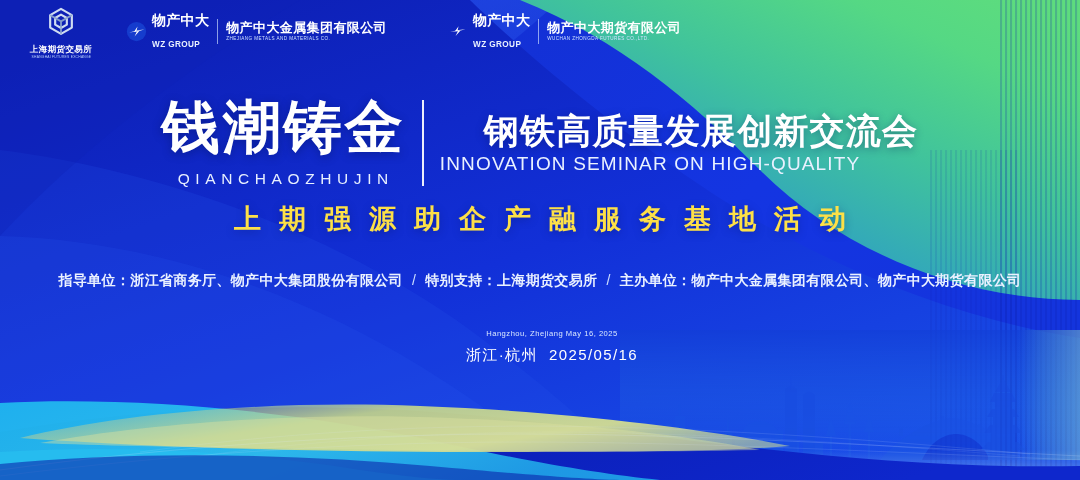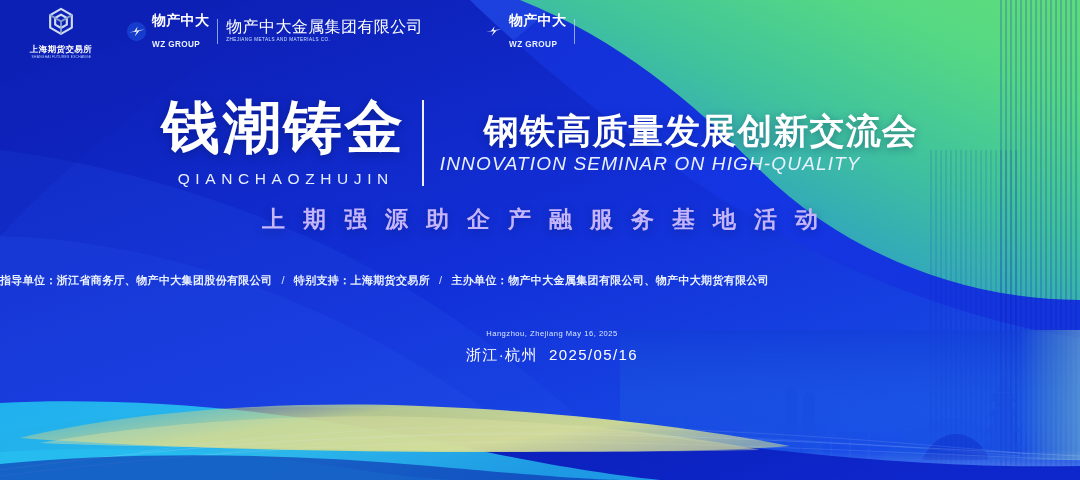--- a/index.html
+++ b/index.html
@@ -31,21 +31,21 @@
 
   .wz{display:flex;align-items:center;height:30px;}
   .wz.first{margin-left:22px;}
   .wz.second{margin-left:60px;}
   .wz-bolt{width:21px;height:21px;margin-right:5px;flex:0 0 auto;}
   .wz-names{display:flex;flex-direction:column;justify-content:center;line-height:1;}
   .wz-cn{font-size:14px;font-weight:700;color:#fff;letter-spacing:.3px;white-space:nowrap;}
   .wz-en{font-size:8.2px;font-weight:700;color:#eaf2ff;letter-spacing:.4px;margin-top:14px;white-space:nowrap;}
   .wz-rule{width:1px;height:25px;background:rgba(210,228,255,.65);margin:0 8px;}
   .wz-full{display:flex;flex-direction:column;justify-content:center;line-height:1;}
-  .wz-full-cn{font-size:16px;font-weight:400;color:#fff;letter-spacing:.4px;white-space:nowrap;}
+  .wz-full-cn{font-size:13px;font-weight:700;color:#fff;letter-spacing:.4px;white-space:nowrap;}
   .wz-full-en{font-size:4.6px;color:#cfe0ff;letter-spacing:.45px;margin-top:3px;white-space:nowrap;}
 
   
   .title-wrap{
     position:absolute;left:0;top:96px;width:1080px;z-index:40;
     display:flex;flex-direction:column;align-items:center;
   }
   .title-row{display:flex;align-items:center;justify-content:center;}
   .brand{display:flex;flex-direction:column;align-items:center;padding-right:16px;}
   .brand-cn{
@@ -59,32 +59,32 @@
   }
   .vrule{width:2px;align-self:stretch;background:#ffffff;opacity:.92;margin:4px 0 2px 0;}
   .sub{display:flex;flex-direction:column;padding-left:16px;}
   .sub-cn{
     font-size:35px;line-height:42px;font-weight:700;color:#fff;letter-spacing:1.2px;
     white-space:nowrap;text-shadow:0 2px 8px rgba(0,20,90,.4);margin-left:44px;
   }
   .sub-en1,.sub-en2{
     font-size:19px;line-height:23px;color:#e9f1ff;letter-spacing:1.15px;white-space:nowrap;
   }
-  .sub-en1{font-style:italic;}
+  .sub-en1{}
 
   .slogan{
-    margin-top:16px;font-size:23px;line-height:30px;font-weight:700;color:#c4b5fd;
+    margin-top:16px;font-size:27px;line-height:30px;font-weight:700;color:#fde047;
     letter-spacing:18px;padding-left:18px;white-space:nowrap;
     text-shadow:0 2px 8px rgba(0,20,90,.35);
   }
 
   
   .orgline{
-    position:absolute;left:0;top:273px;width:1080px;z-index:40;
-    font-size:11px;line-height:14px;color:#eaf1ff;letter-spacing:.35px;white-space:nowrap;
+    position:absolute;left:0;top:273px;width:1080px;text-align:center;z-index:40;
+    font-size:14px;line-height:14px;color:#eaf1ff;letter-spacing:.35px;white-space:nowrap;
     font-weight:700;
   }
   .orgline .sep{color:#cfe0ff;padding:0 9px;font-weight:400;}
 
   
   .dateblock{
     position:absolute;left:12px;top:328px;width:1080px;text-align:center;z-index:40;
   }
   .date-en{font-size:7.6px;line-height:12px;color:#dbe8ff;letter-spacing:.5px;}
   .date-cn{
@@ -333,20 +333,24 @@
     <div class="wz second">
       <svg class="wz-bolt" viewBox="0 0 24 24">
         <path d="M3.5 12.6 C8 11 14 9.8 21 9.3 C15.5 10.7 9.5 11.9 3.5 12.6 Z" fill="#ffffff"></path>
         <path d="M13.2 6.0 L9.2 11.8 L12.4 11.6 L9.8 17.2 L15.2 11.0 L11.9 11.3 Z" fill="#ffffff"></path>
       </svg>
       <div class="wz-names">
         <div class="wz-cn">物产中大</div>
         <div class="wz-en">WZ GROUP</div>
       </div>
       <div class="wz-rule"></div>
+      <div class="wz-full">
+        <div class="wz-full-cn">物产中大期货有限公司</div>
+        <div class="wz-full-en">WUCHAN ZHONGDA FUTURES CO.,LTD.</div>
+      </div>
     </div>
   </div>
 
   <div class="title-wrap">
     <div class="title-row">
       <div class="brand">
         <div class="brand-cn">钱潮铸金</div>
         <div class="brand-py">QIANCHAOZHUJIN</div>
       </div>
       <div class="vrule"></div>

